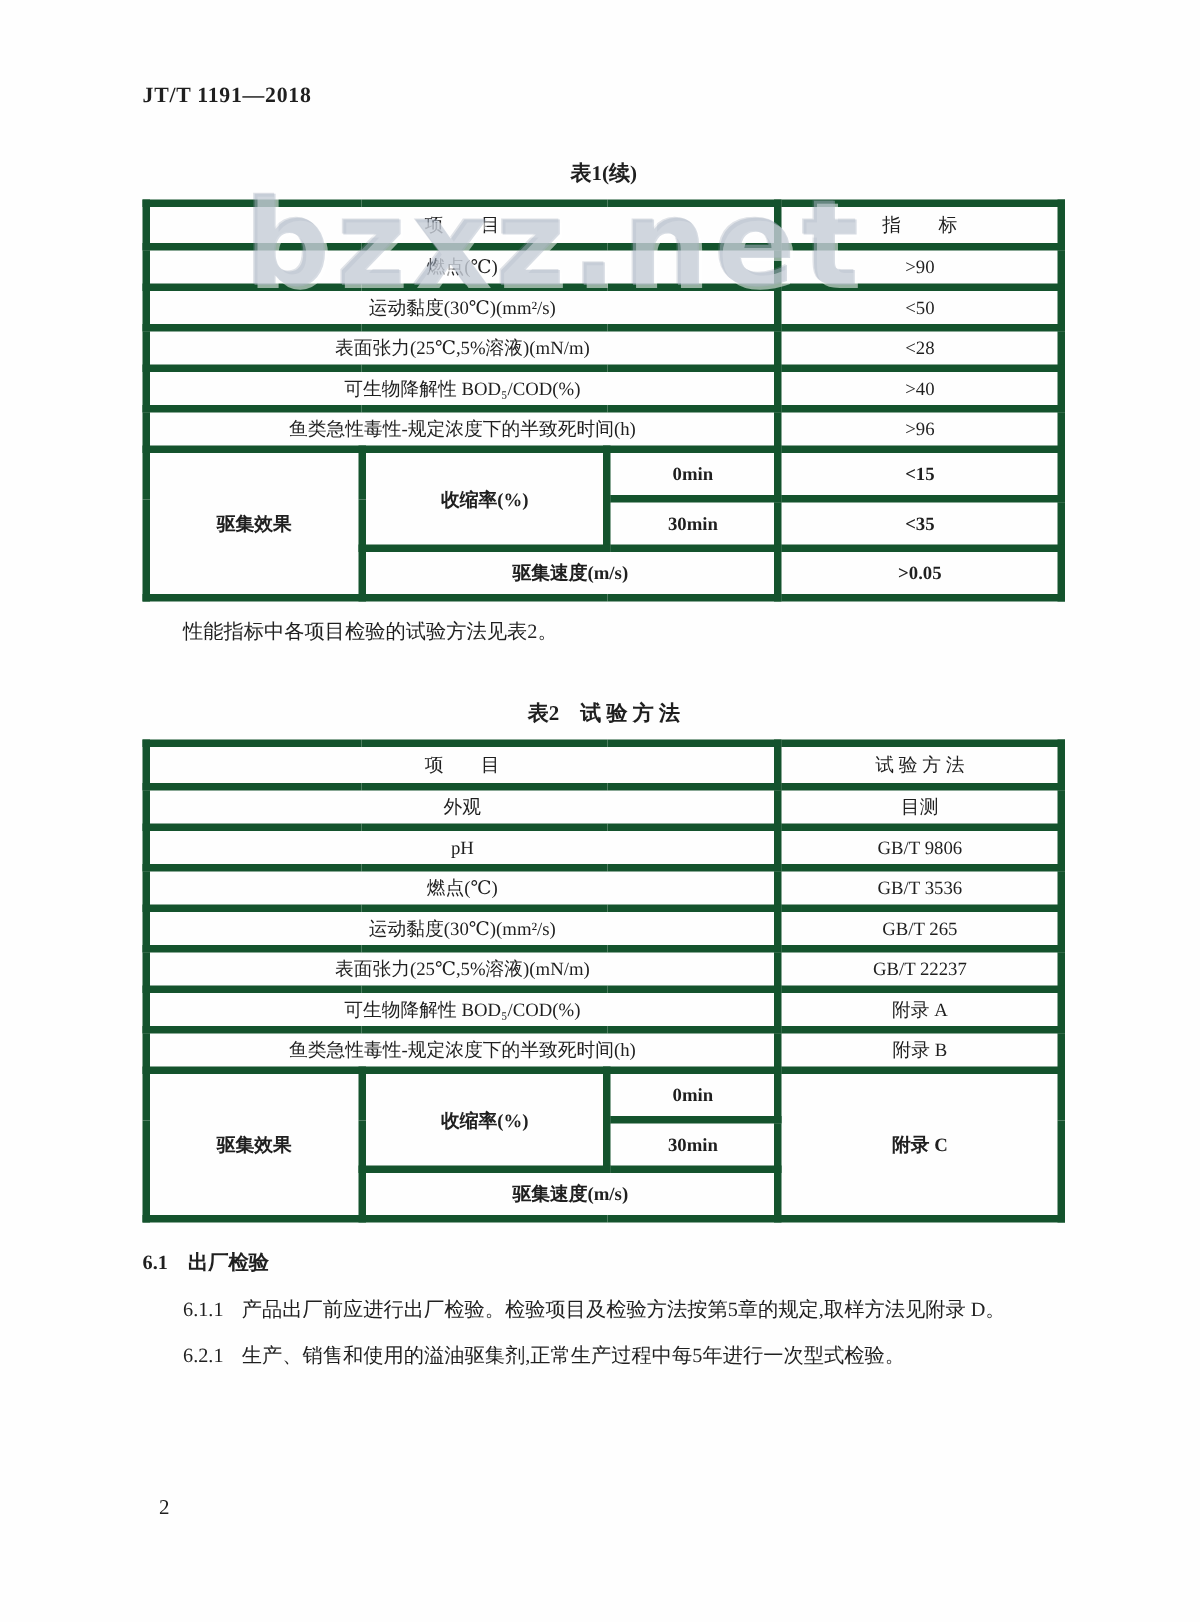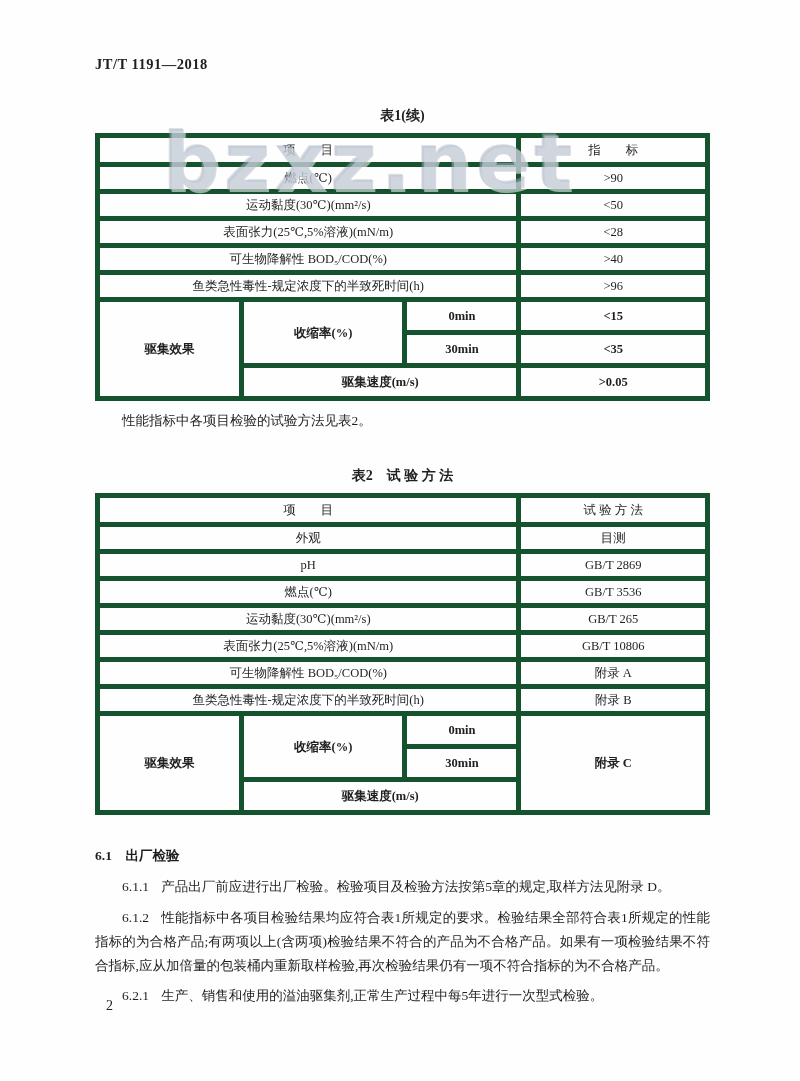--- a/index.html
+++ b/index.html
@@ -56,21 +56,21 @@
   col.c4 { width: 30.9%; }
   .section-heading {
     font-weight: bold;
     font-size: 14px;
     margin-top: 30px;
     margin-bottom: 14px;
   }
   .sub-heading {
     font-weight: bold;
     font-size: 13.5px;
-    margin-top: 32px;
+    margin-top: 18px;
     margin-bottom: 10px;
   }
   .para {
     font-size: 13.5px;
     line-height: 1.8;
     text-align: justify;
     text-indent: 2em;
     margin: 8px 0;
   }
   .clause { margin: 6px 0; }
@@ -175,33 +175,33 @@
         <tr>
           <th colspan="3">项　　目</th>
           <th>试 验 方 法</th>
         </tr>
         <tr>
           <td colspan="3">外观</td>
           <td>目测</td>
         </tr>
         <tr>
           <td colspan="3">pH</td>
-          <td>GB/T 2869</td>
+          <td>GB/T 9806</td>
         </tr>
         <tr>
           <td colspan="3">燃点(℃)</td>
           <td>GB/T 3536</td>
         </tr>
         <tr>
           <td colspan="3">运动黏度(30℃)(mm²/s)</td>
           <td>GB/T 265</td>
         </tr>
         <tr>
           <td colspan="3">表面张力(25℃,5%溶液)(mN/m)</td>
-          <td>GB/T 10806</td>
+          <td>GB/T 22237</td>
         </tr>
         <tr>
           <td colspan="3">可生物降解性 BOD₅/COD(%)</td>
           <td>附录 A</td>
         </tr>
         <tr>
           <td colspan="3">鱼类急性毒性-规定浓度下的半致死时间(h)</td>
           <td>附录 B</td>
         </tr>
         <tr>
@@ -217,21 +217,20 @@
           <td colspan="2" class="tall">驱集速度(m/s)</td>
         </tr>
       </tbody>
     </table>
 
 
     <div class="sub-heading">6.1　出厂检验</div>
 
     <p class="para clause"><span class="clause-num">6.1.1</span><span>产品出厂前应进行出厂检验。检验项目及检验方法按第5章的规定,取样方法见附录 D。</span></p>
 
-    <p class="para clause"><span class="clause-num">6.1.2</span><span>性能指标中各项目检验结果均应符合表1所规定的要求。检验结果全部符合表1所规定的性能指标的为合格产品;有两项以上(含两项)检验结果不符合的产品为不合格产品。如果有一项检验结果不符合指标,应从加倍量的包装桶内重新取样检验,再次检验结果仍有一项不符合指标的为不合格产品。</span></p>
 
 
     <p class="para clause"><span class="clause-num">6.2.1</span><span>生产、销售和使用的溢油驱集剂,正常生产过程中每5年进行一次型式检验。</span></p>
 
   </div>
 
   <div class="page-number">2</div>
 
 </div>
 

